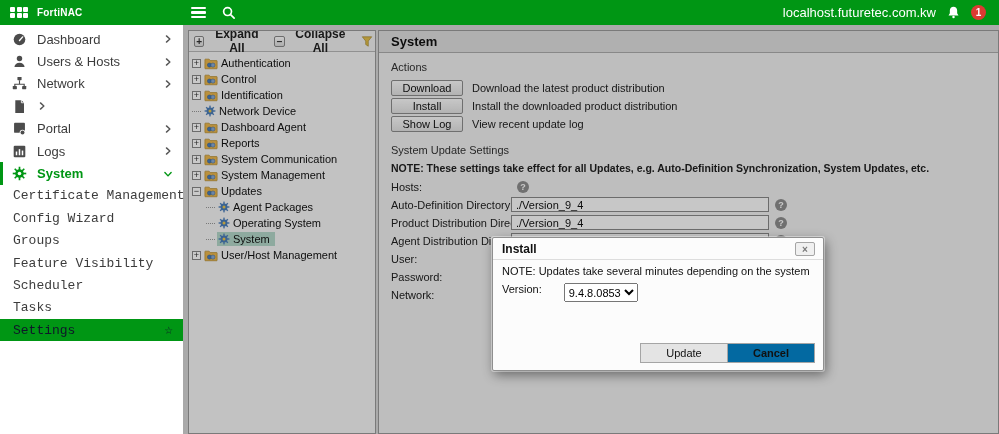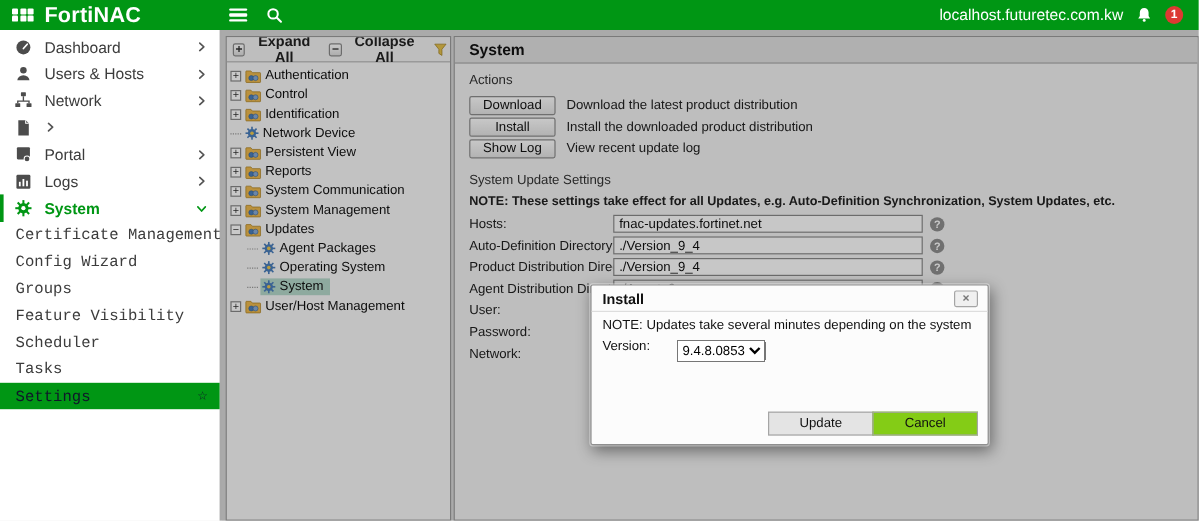--- a/index.html
+++ b/index.html
@@ -8,21 +8,21 @@
     width:999px; height:434px; overflow:hidden;
     font-family:"Liberation Sans", sans-serif;
     background:#ffffff;
   }
 
   
   .topbar { height:25px; background:#009614; display:flex; align-items:center; color:#fff; }
   .brand { width:185px; flex:none; display:flex; align-items:center; gap:9px; padding-left:10px; }
   .logo-grid { display:grid; grid-template-columns:repeat(3,5px); grid-template-rows:repeat(2,5px); gap:1.5px; }
   .logo-grid i { background:#fff; border-radius:1px; }
-  .brand-text { font-size:18px; font-weight:bold; letter-spacing:.2px; }
+  .brand-text { font-size:10px; font-weight:bold; letter-spacing:.2px; }
   .tb-mid { display:flex; align-items:center; gap:15px; padding-left:6px; }
   .burger { display:flex; flex-direction:column; gap:2.5px; cursor:pointer; }
   .burger i { width:15px; height:2.2px; background:#fff; border-radius:1px; }
   .tb-search { width:15px; height:15px; color:#fff; cursor:pointer; }
   .tb-right { margin-left:auto; display:flex; align-items:center; gap:10px; padding-right:13px; font-size:13px; }
   .bell { width:15px; height:15px; color:#fff; cursor:pointer; }
   .badge { width:15px; height:15px; border-radius:50%; background:#dc3a32; color:#fff;
            font-size:10px; font-weight:bold; display:flex; align-items:center; justify-content:center; cursor:pointer; }
 
   
@@ -97,21 +97,21 @@
             border-radius:2px; font:bold 10px/11px "Liberation Sans",sans-serif; color:#777;
             text-align:center; cursor:pointer; padding:0; }
   .dbody { padding:5px 9px 1px; font-size:11px; color:#111; }
   .dnote { margin-bottom:6px; }
   .vrow { display:flex; gap:22px; }
   .vselect { font:11px "Liberation Sans",sans-serif; height:19px; }
   .dfoot { display:flex; justify-content:flex-end; padding:4px 8px 7px;margin-top:36px; }
   .dbtn { width:88px; height:20px; border:1px solid #a5a5a5; font:11px "Liberation Sans",sans-serif;
           color:#111; cursor:pointer; }
   .dbtn.update { background:#e4e4e4; }
-  .dbtn.cancel { background:#84cc16; margin-left:-1px; }
+  .dbtn.cancel { background:#0369a1; margin-left:-1px;font-weight:bold; }
 </style>
 </head>
 <body>
 
 <svg width="0" height="0" style="position:absolute" aria-hidden="true">
   <defs>
     <symbol id="sym-chev-r" viewBox="0 0 16 16">
         <polyline points="5.5,3 11,8 5.5,13" fill="none" stroke="currentColor" stroke-width="2.2" stroke-linecap="round" stroke-linejoin="round"></polyline>
       </symbol>
     <symbol id="sym-chev-d" viewBox="0 0 16 16">
@@ -357,21 +357,21 @@
               </svg>
               <span class="tlabel">Network Device</span>
             </span>
         </div>
         <div class="trow">
           <span class="texp">+</span>
           <span class="tgrp">
               <svg class="tico">
                 <use href="#sym-folder"></use>
               </svg>
-              <span class="tlabel">Persistent View</span>
+              <span class="tlabel">Dashboard Agent</span>
             </span>
         </div>
         <div class="trow">
           <span class="texp">+</span>
           <span class="tgrp">
               <svg class="tico">
                 <use href="#sym-folder"></use>
               </svg>
               <span class="tlabel">Reports</span>
             </span>
@@ -459,21 +459,20 @@
           <button class="abtn">Show Log</button>
           <span class="adesc">View recent update log</span>
         </div>
 
         <div class="sec-gap"></div>
         <div class="msec">System Update Settings</div>
         <div class="note">NOTE: These settings take effect for all Updates, e.g. Auto-Definition Synchronization, System Updates, etc.</div>
 
         <div class="frow">
           <span class="flabel">Hosts:</span>
-          <input class="finput" value="fnac-updates.fortinet.net" style="">
           <span class="fhelp">?</span>
         </div>
         <div class="frow">
           <span class="flabel">Auto-Definition Directory:</span>
           <input class="finput" value="./Version_9_4" style="">
           <span class="fhelp">?</span>
         </div>
         <div class="frow">
           <span class="flabel">Product Distribution Directory:</span>
           <input class="finput" value="./Version_9_4" style="">

